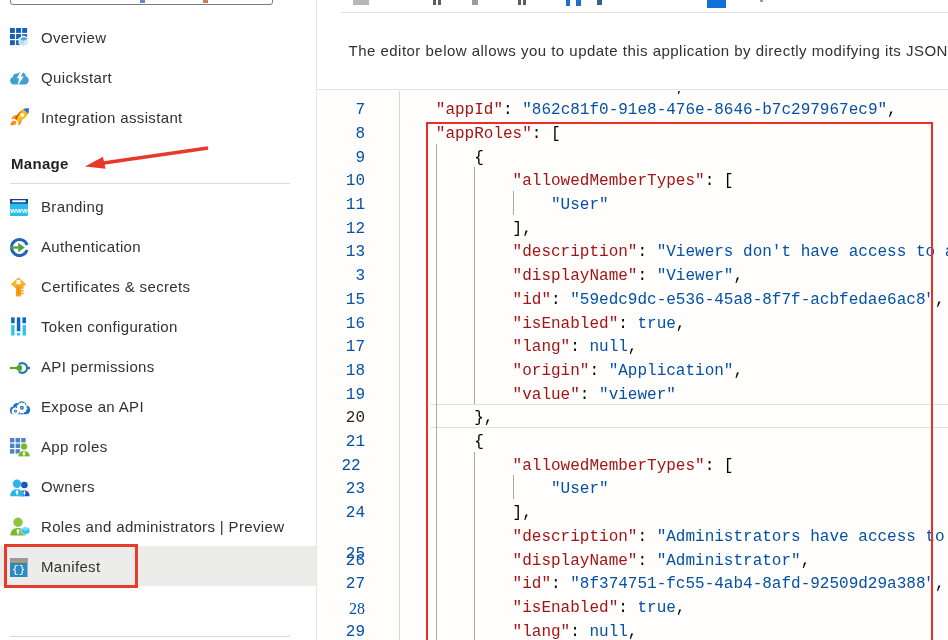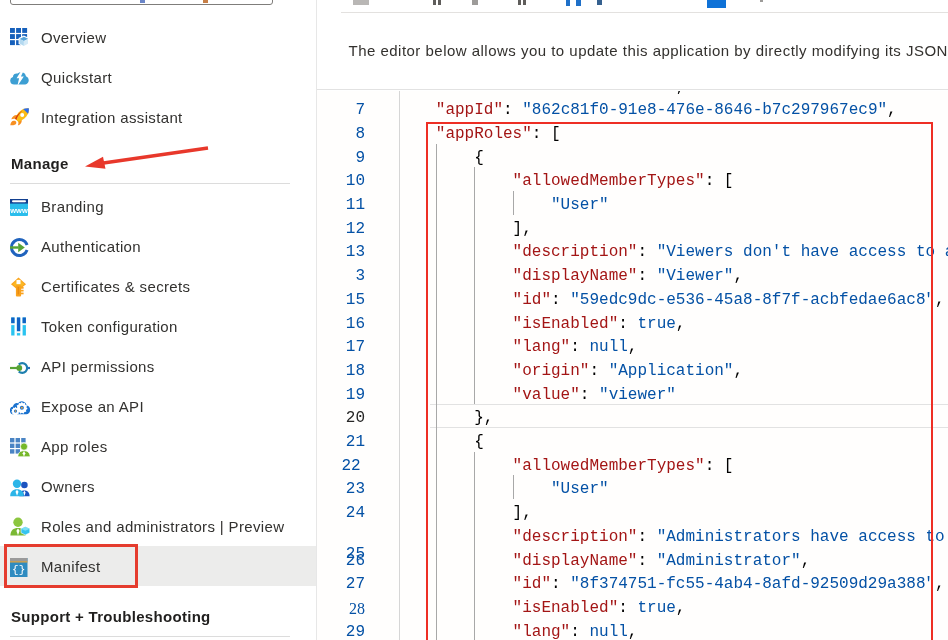--- a/index.html
+++ b/index.html
@@ -271,21 +271,20 @@
           <rect x="0" y="0" width="17.5" height="3.2" fill="#9a9a9a"></rect>
           <rect x="0" y="3.2" width="17.5" height="1.3" fill="#e8a33d"></rect>
           <text x="8.7" y="15" font-size="11" fill="#fff" text-anchor="middle" font-family="Liberation Mono">{}</text>
         </svg>
         <span class="lbl">Manifest</span>
       </div>
     </div>
 
   <div class="hdr" style="top:155.3px;">Manage</div>
   <div class="divline" style="top:183px;"></div>
-  <div class="hdr" style="top:607.9px;">Support + Troubleshooting</div>
   <div class="divline" style="top:636px;"></div>
 
   <div class="abs" style="left:4px;top:544px;width:128px;height:38px;border:3.5px solid #e53c2e;"></div>
 
   <svg class="abs" style="left:80px;top:142px;" width="135" height="30" viewBox="0 0 135 30">
     <line x1="20" y1="21.5" x2="128" y2="6" stroke="#e8382b" stroke-width="3.4"></line>
     <polygon points="5,24.5 23,14.8 25.5,26.8" fill="#e8382b"></polygon>
   </svg>
 </div>
 

